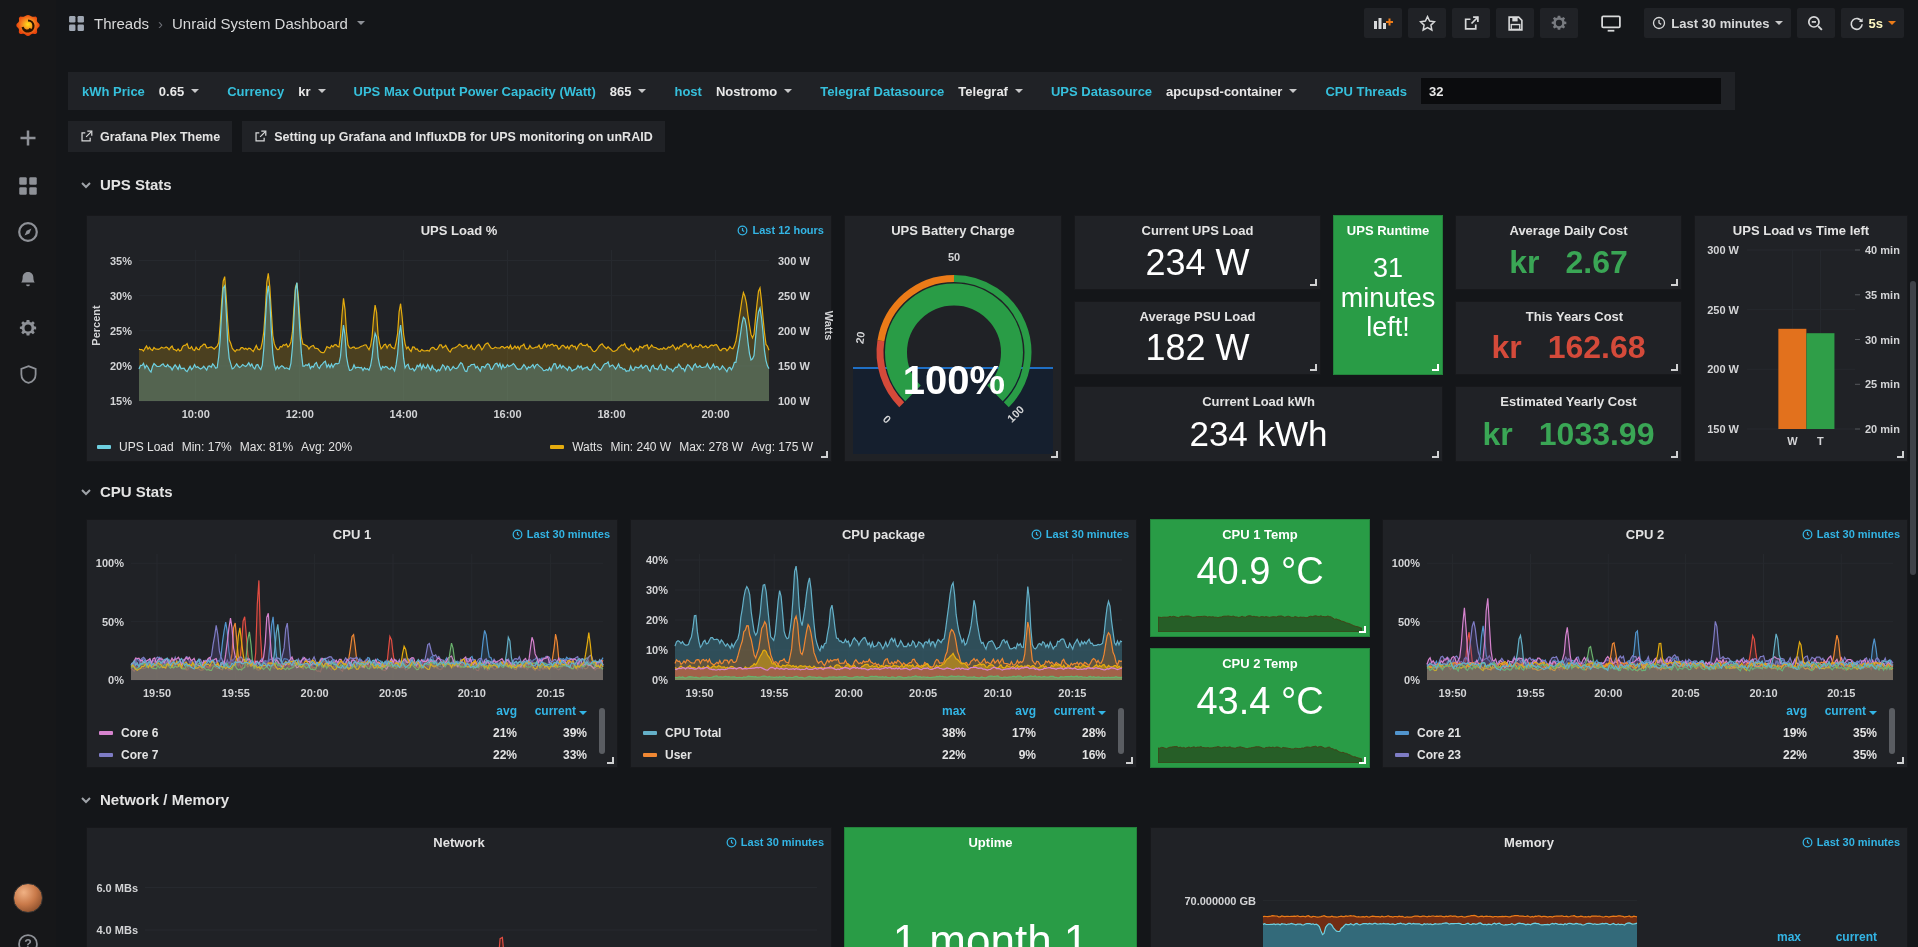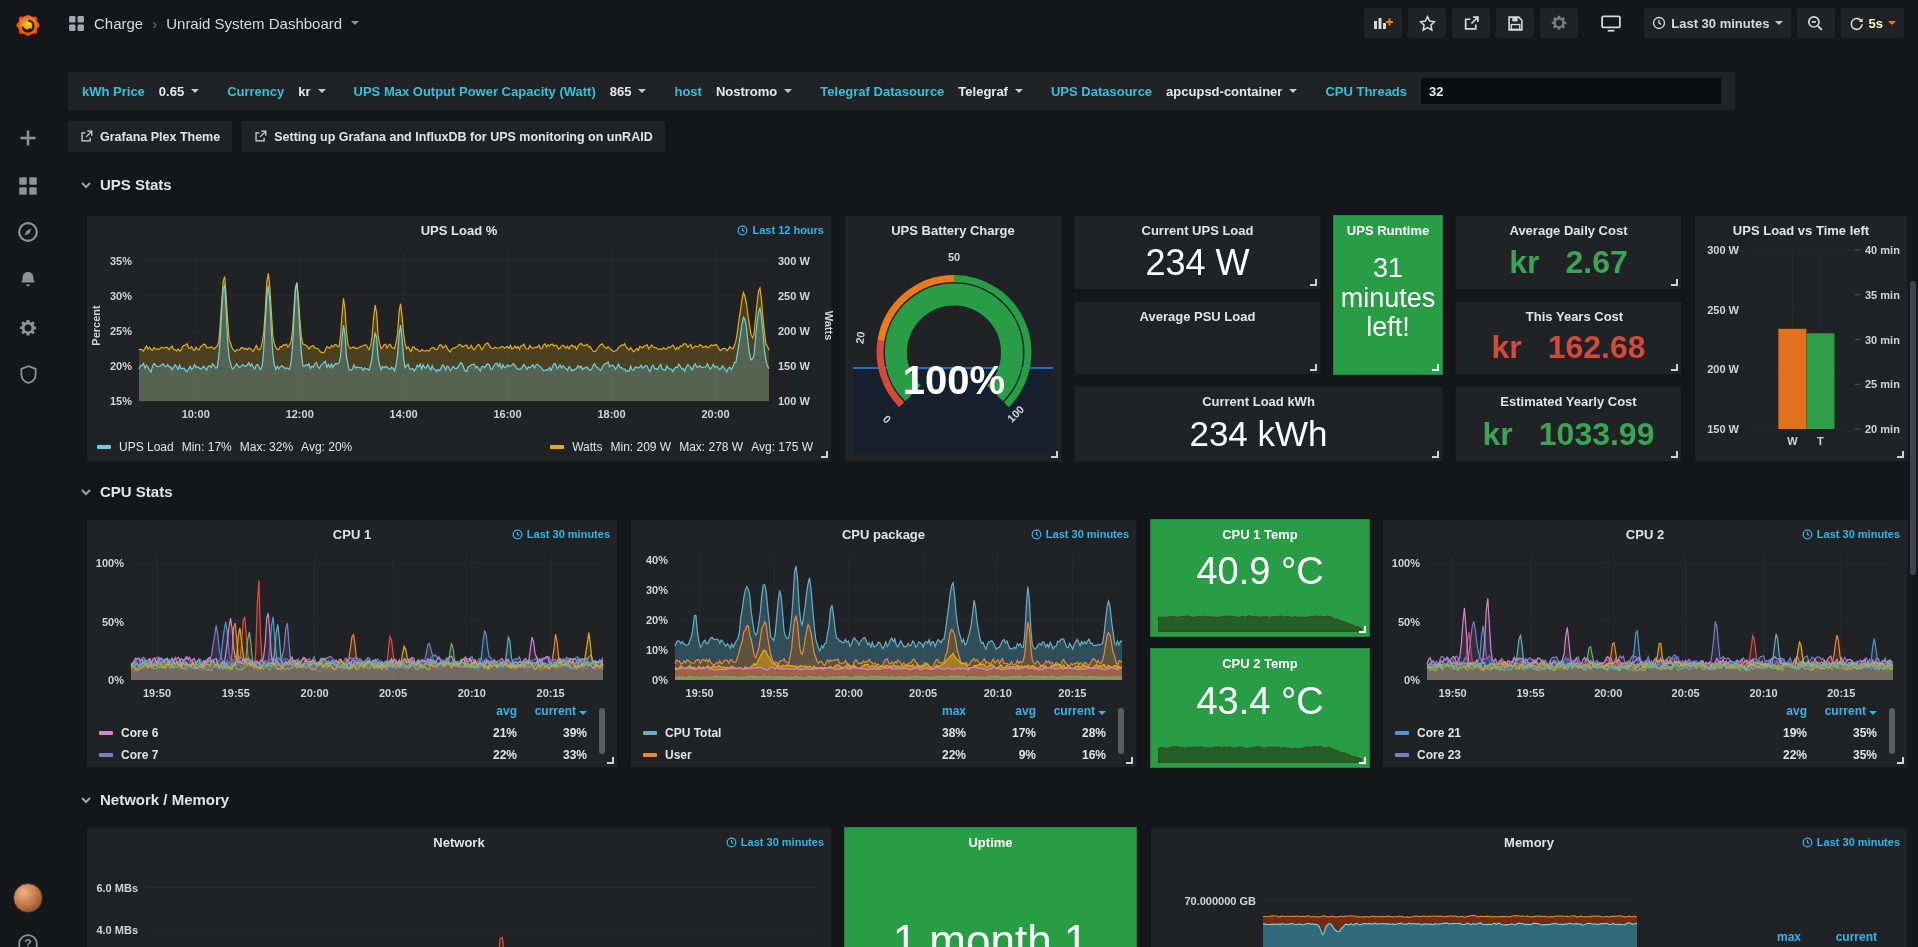--- a/index.html
+++ b/index.html
@@ -118,21 +118,21 @@
 </aside>
 
 <header id="topnav">
   <div id="breadcrumb">
     <svg width="17" height="17" viewBox="0 0 16 16">
         <rect x="1" y="1" width="6" height="6" rx="1.2" fill="#9fa7b3"></rect>
         <rect x="9" y="1" width="6" height="6" rx="1.2" fill="#9fa7b3"></rect>
         <rect x="1" y="9" width="6" height="6" rx="1.2" fill="#9fa7b3"></rect>
         <rect x="9" y="9" width="6" height="6" rx="1.2" fill="#9fa7b3"></rect>
       </svg>
-    <span class="crumb">Charge</span>
+    <span class="crumb">Threads</span>
     <span class="crumb-sep">›</span>
     <span class="crumb">Unraid System Dashboard</span>
     <span class="caret" style="border-top-color:#8e9197"></span>
   </div>
   <div id="toolbar">
     <div class="tbtn">
       <svg width="20" height="16" viewBox="0 0 20 16">
           <rect x="1" y="6" width="3" height="8" fill="#d8d9da"></rect>
           <rect x="5.5" y="3" width="3" height="11" fill="#d8d9da"></rect>
           <rect x="10" y="8" width="3" height="6" fill="#d8d9da"></rect>
@@ -324,27 +324,27 @@
       <path d="M52,185 L52.0,133.1 53.5,133.7 55.0,133.6 56.5,135.1 58.0,132.3 59.5,130.0 61.0,133.1 62.5,131.2 64.0,133.6 65.5,134.4 67.0,131.5 68.5,132.9 70.0,133.1 71.5,133.3 73.1,132.4 74.6,131.3 76.1,132.0 77.6,132.0 79.1,130.9 80.6,131.8 82.1,133.8 83.6,131.5 85.1,130.0 86.6,133.4 88.1,133.7 89.6,134.9 91.1,133.0 92.6,134.9 94.1,134.2 95.6,130.6 97.1,129.3 98.6,129.1 100.1,127.6 101.6,132.0 103.1,132.6 104.6,130.6 106.1,133.7 107.6,134.4 109.1,131.1 110.6,133.2 112.1,133.7 113.6,130.7 115.2,129.7 116.7,128.1 118.2,128.4 119.7,131.8 121.2,131.9 122.7,131.3 124.2,131.0 125.7,131.8 127.2,133.1 128.7,131.5 130.2,130.1 131.7,126.6 133.2,108.6 134.7,85.6 136.2,65.1 137.7,60.6 139.2,81.1 140.7,105.9 142.2,123.8 143.7,127.3 145.2,132.1 146.7,134.0 148.2,135.6 149.7,133.7 151.2,134.0 152.7,133.9 154.2,131.6 155.7,131.5 157.3,133.3 158.8,132.3 160.3,133.7 161.8,132.1 163.3,132.5 164.8,134.1 166.3,135.5 167.8,132.6 169.3,129.4 170.8,133.1 172.3,133.7 173.8,132.6 175.3,126.1 176.8,115.8 178.3,94.4 179.8,66.3 181.3,57.4 182.8,70.9 184.3,95.4 185.8,119.5 187.3,127.7 188.8,131.4 190.3,133.7 191.8,133.5 193.3,130.4 194.8,131.0 196.3,128.7 197.8,129.4 199.4,128.0 200.9,131.0 202.4,129.6 203.9,125.9 205.4,116.2 206.9,92.7 208.4,71.7 209.9,67.0 211.4,81.6 212.9,103.9 214.4,121.2 215.9,128.2 217.4,128.5 218.9,129.4 220.4,130.1 221.9,133.1 223.4,130.9 224.9,130.0 226.4,129.4 227.9,132.2 229.4,132.3 230.9,132.8 232.4,134.7 233.9,136.2 235.4,136.6 236.9,136.7 238.4,134.0 239.9,130.5 241.5,131.4 243.0,132.2 244.5,129.5 246.0,130.9 247.5,128.9 249.0,128.6 250.5,130.4 252.0,130.9 253.5,120.2 255.0,99.0 256.5,82.3 258.0,93.3 259.5,116.3 261.0,128.8 262.5,131.8 264.0,132.4 265.5,131.3 267.0,130.9 268.5,132.6 270.0,132.2 271.5,132.0 273.0,131.0 274.5,130.3 276.0,129.7 277.5,129.0 279.0,128.8 280.5,131.5 282.0,133.7 283.6,129.7 285.1,120.5 286.6,101.8 288.1,89.0 289.6,96.7 291.1,119.4 292.6,127.6 294.1,132.8 295.6,131.2 297.1,128.8 298.6,128.3 300.1,132.1 301.6,129.1 303.1,128.3 304.6,131.3 306.1,132.0 307.6,132.7 309.1,126.3 310.6,117.5 312.1,95.9 313.6,87.7 315.1,100.7 316.6,118.3 318.1,127.8 319.6,132.8 321.1,130.8 322.6,133.7 324.1,135.5 325.7,131.0 327.2,131.1 328.7,133.4 330.2,133.0 331.7,135.1 333.2,135.5 334.7,133.5 336.2,134.6 337.7,135.0 339.2,134.7 340.7,134.3 342.2,135.2 343.7,132.6 345.2,131.4 346.7,131.6 348.2,133.4 349.7,133.6 351.2,131.6 352.7,128.9 354.2,128.9 355.7,131.8 357.2,130.8 358.7,129.3 360.2,132.1 361.7,134.6 363.2,136.0 364.7,133.1 366.2,132.0 367.8,131.8 369.3,131.1 370.8,129.9 372.3,128.3 373.8,129.1 375.3,130.9 376.8,130.2 378.3,129.3 379.8,129.2 381.3,132.5 382.8,132.0 384.3,129.3 385.8,132.8 387.3,133.8 388.8,131.7 390.3,129.5 391.8,128.3 393.3,130.6 394.8,133.8 396.3,131.8 397.8,128.9 399.3,127.6 400.8,126.9 402.3,129.4 403.8,131.8 405.3,132.7 406.8,132.3 408.3,131.1 409.9,132.0 411.4,132.0 412.9,132.1 414.4,130.5 415.9,130.6 417.4,132.3 418.9,131.3 420.4,130.6 421.9,132.4 423.4,129.2 424.9,133.0 426.4,132.0 427.9,130.1 429.4,132.3 430.9,130.3 432.4,133.3 433.9,130.0 435.4,129.6 436.9,128.0 438.4,132.1 439.9,133.2 441.4,132.7 442.9,129.4 444.4,131.8 445.9,132.4 447.4,131.8 448.9,131.1 450.4,131.2 452.0,129.2 453.5,132.6 455.0,132.4 456.5,129.2 458.0,127.7 459.5,131.0 461.0,128.8 462.5,129.7 464.0,128.5 465.5,128.2 467.0,130.2 468.5,129.1 470.0,129.7 471.5,133.1 473.0,132.2 474.5,130.0 476.0,129.3 477.5,130.5 479.0,132.3 480.5,130.2 482.0,133.0 483.5,129.9 485.0,129.0 486.5,130.7 488.0,130.2 489.5,133.4 491.0,130.4 492.5,128.2 494.1,127.3 495.6,129.4 497.1,129.3 498.6,129.6 500.1,128.2 501.6,130.8 503.1,130.7 504.6,133.1 506.1,135.2 507.6,135.7 509.1,134.6 510.6,132.5 512.1,130.1 513.6,128.7 515.1,127.8 516.6,129.9 518.1,131.5 519.6,132.7 521.1,130.7 522.6,132.3 524.1,133.5 525.6,135.2 527.1,135.4 528.6,134.7 530.1,133.8 531.6,131.5 533.1,130.4 534.6,129.0 536.2,129.3 537.7,127.7 539.2,131.2 540.7,132.5 542.2,133.9 543.7,131.7 545.2,134.0 546.7,135.8 548.2,134.2 549.7,132.4 551.2,134.4 552.7,130.3 554.2,131.1 555.7,131.9 557.2,129.8 558.7,129.6 560.2,128.8 561.7,132.8 563.2,131.1 564.7,129.1 566.2,131.0 567.7,131.4 569.2,131.7 570.7,132.9 572.2,133.5 573.7,132.6 575.2,133.3 576.7,131.6 578.3,133.2 579.8,132.9 581.3,131.0 582.8,131.6 584.3,130.6 585.8,128.9 587.3,131.3 588.8,133.9 590.3,131.2 591.8,133.0 593.3,129.9 594.8,130.4 596.3,128.3 597.8,127.7 599.3,128.3 600.8,131.0 602.3,129.8 603.8,128.3 605.3,132.5 606.8,131.6 608.3,129.9 609.8,130.5 611.3,130.8 612.8,128.5 614.3,129.5 615.8,131.5 617.3,130.9 618.8,129.8 620.4,131.7 621.9,131.2 623.4,129.6 624.9,128.9 626.4,129.7 627.9,128.9 629.4,128.6 630.9,130.6 632.4,133.8 633.9,134.7 635.4,132.8 636.9,132.4 638.4,132.5 639.9,134.7 641.4,133.1 642.9,130.6 644.4,132.3 645.9,132.7 647.4,129.6 648.9,124.9 650.4,116.2 651.9,104.4 653.4,94.3 654.9,84.2 656.4,76.6 657.9,80.3 659.4,87.0 660.9,98.8 662.5,109.4 664.0,118.4 665.5,122.0 667.0,118.1 668.5,102.6 670.0,87.9 671.5,75.2 673.0,72.0 674.5,84.6 676.0,101.7 677.5,116.9 679.0,128.4 680.5,130.2 682.0,134.3 682,185 Z" fill="#e5ac0e" opacity="0.22" stroke="none"></path>
       <polyline points="52.0,133.1 53.5,133.7 55.0,133.6 56.5,135.1 58.0,132.3 59.5,130.0 61.0,133.1 62.5,131.2 64.0,133.6 65.5,134.4 67.0,131.5 68.5,132.9 70.0,133.1 71.5,133.3 73.1,132.4 74.6,131.3 76.1,132.0 77.6,132.0 79.1,130.9 80.6,131.8 82.1,133.8 83.6,131.5 85.1,130.0 86.6,133.4 88.1,133.7 89.6,134.9 91.1,133.0 92.6,134.9 94.1,134.2 95.6,130.6 97.1,129.3 98.6,129.1 100.1,127.6 101.6,132.0 103.1,132.6 104.6,130.6 106.1,133.7 107.6,134.4 109.1,131.1 110.6,133.2 112.1,133.7 113.6,130.7 115.2,129.7 116.7,128.1 118.2,128.4 119.7,131.8 121.2,131.9 122.7,131.3 124.2,131.0 125.7,131.8 127.2,133.1 128.7,131.5 130.2,130.1 131.7,126.6 133.2,108.6 134.7,85.6 136.2,65.1 137.7,60.6 139.2,81.1 140.7,105.9 142.2,123.8 143.7,127.3 145.2,132.1 146.7,134.0 148.2,135.6 149.7,133.7 151.2,134.0 152.7,133.9 154.2,131.6 155.7,131.5 157.3,133.3 158.8,132.3 160.3,133.7 161.8,132.1 163.3,132.5 164.8,134.1 166.3,135.5 167.8,132.6 169.3,129.4 170.8,133.1 172.3,133.7 173.8,132.6 175.3,126.1 176.8,115.8 178.3,94.4 179.8,66.3 181.3,57.4 182.8,70.9 184.3,95.4 185.8,119.5 187.3,127.7 188.8,131.4 190.3,133.7 191.8,133.5 193.3,130.4 194.8,131.0 196.3,128.7 197.8,129.4 199.4,128.0 200.9,131.0 202.4,129.6 203.9,125.9 205.4,116.2 206.9,92.7 208.4,71.7 209.9,67.0 211.4,81.6 212.9,103.9 214.4,121.2 215.9,128.2 217.4,128.5 218.9,129.4 220.4,130.1 221.9,133.1 223.4,130.9 224.9,130.0 226.4,129.4 227.9,132.2 229.4,132.3 230.9,132.8 232.4,134.7 233.9,136.2 235.4,136.6 236.9,136.7 238.4,134.0 239.9,130.5 241.5,131.4 243.0,132.2 244.5,129.5 246.0,130.9 247.5,128.9 249.0,128.6 250.5,130.4 252.0,130.9 253.5,120.2 255.0,99.0 256.5,82.3 258.0,93.3 259.5,116.3 261.0,128.8 262.5,131.8 264.0,132.4 265.5,131.3 267.0,130.9 268.5,132.6 270.0,132.2 271.5,132.0 273.0,131.0 274.5,130.3 276.0,129.7 277.5,129.0 279.0,128.8 280.5,131.5 282.0,133.7 283.6,129.7 285.1,120.5 286.6,101.8 288.1,89.0 289.6,96.7 291.1,119.4 292.6,127.6 294.1,132.8 295.6,131.2 297.1,128.8 298.6,128.3 300.1,132.1 301.6,129.1 303.1,128.3 304.6,131.3 306.1,132.0 307.6,132.7 309.1,126.3 310.6,117.5 312.1,95.9 313.6,87.7 315.1,100.7 316.6,118.3 318.1,127.8 319.6,132.8 321.1,130.8 322.6,133.7 324.1,135.5 325.7,131.0 327.2,131.1 328.7,133.4 330.2,133.0 331.7,135.1 333.2,135.5 334.7,133.5 336.2,134.6 337.7,135.0 339.2,134.7 340.7,134.3 342.2,135.2 343.7,132.6 345.2,131.4 346.7,131.6 348.2,133.4 349.7,133.6 351.2,131.6 352.7,128.9 354.2,128.9 355.7,131.8 357.2,130.8 358.7,129.3 360.2,132.1 361.7,134.6 363.2,136.0 364.7,133.1 366.2,132.0 367.8,131.8 369.3,131.1 370.8,129.9 372.3,128.3 373.8,129.1 375.3,130.9 376.8,130.2 378.3,129.3 379.8,129.2 381.3,132.5 382.8,132.0 384.3,129.3 385.8,132.8 387.3,133.8 388.8,131.7 390.3,129.5 391.8,128.3 393.3,130.6 394.8,133.8 396.3,131.8 397.8,128.9 399.3,127.6 400.8,126.9 402.3,129.4 403.8,131.8 405.3,132.7 406.8,132.3 408.3,131.1 409.9,132.0 411.4,132.0 412.9,132.1 414.4,130.5 415.9,130.6 417.4,132.3 418.9,131.3 420.4,130.6 421.9,132.4 423.4,129.2 424.9,133.0 426.4,132.0 427.9,130.1 429.4,132.3 430.9,130.3 432.4,133.3 433.9,130.0 435.4,129.6 436.9,128.0 438.4,132.1 439.9,133.2 441.4,132.7 442.9,129.4 444.4,131.8 445.9,132.4 447.4,131.8 448.9,131.1 450.4,131.2 452.0,129.2 453.5,132.6 455.0,132.4 456.5,129.2 458.0,127.7 459.5,131.0 461.0,128.8 462.5,129.7 464.0,128.5 465.5,128.2 467.0,130.2 468.5,129.1 470.0,129.7 471.5,133.1 473.0,132.2 474.5,130.0 476.0,129.3 477.5,130.5 479.0,132.3 480.5,130.2 482.0,133.0 483.5,129.9 485.0,129.0 486.5,130.7 488.0,130.2 489.5,133.4 491.0,130.4 492.5,128.2 494.1,127.3 495.6,129.4 497.1,129.3 498.6,129.6 500.1,128.2 501.6,130.8 503.1,130.7 504.6,133.1 506.1,135.2 507.6,135.7 509.1,134.6 510.6,132.5 512.1,130.1 513.6,128.7 515.1,127.8 516.6,129.9 518.1,131.5 519.6,132.7 521.1,130.7 522.6,132.3 524.1,133.5 525.6,135.2 527.1,135.4 528.6,134.7 530.1,133.8 531.6,131.5 533.1,130.4 534.6,129.0 536.2,129.3 537.7,127.7 539.2,131.2 540.7,132.5 542.2,133.9 543.7,131.7 545.2,134.0 546.7,135.8 548.2,134.2 549.7,132.4 551.2,134.4 552.7,130.3 554.2,131.1 555.7,131.9 557.2,129.8 558.7,129.6 560.2,128.8 561.7,132.8 563.2,131.1 564.7,129.1 566.2,131.0 567.7,131.4 569.2,131.7 570.7,132.9 572.2,133.5 573.7,132.6 575.2,133.3 576.7,131.6 578.3,133.2 579.8,132.9 581.3,131.0 582.8,131.6 584.3,130.6 585.8,128.9 587.3,131.3 588.8,133.9 590.3,131.2 591.8,133.0 593.3,129.9 594.8,130.4 596.3,128.3 597.8,127.7 599.3,128.3 600.8,131.0 602.3,129.8 603.8,128.3 605.3,132.5 606.8,131.6 608.3,129.9 609.8,130.5 611.3,130.8 612.8,128.5 614.3,129.5 615.8,131.5 617.3,130.9 618.8,129.8 620.4,131.7 621.9,131.2 623.4,129.6 624.9,128.9 626.4,129.7 627.9,128.9 629.4,128.6 630.9,130.6 632.4,133.8 633.9,134.7 635.4,132.8 636.9,132.4 638.4,132.5 639.9,134.7 641.4,133.1 642.9,130.6 644.4,132.3 645.9,132.7 647.4,129.6 648.9,124.9 650.4,116.2 651.9,104.4 653.4,94.3 654.9,84.2 656.4,76.6 657.9,80.3 659.4,87.0 660.9,98.8 662.5,109.4 664.0,118.4 665.5,122.0 667.0,118.1 668.5,102.6 670.0,87.9 671.5,75.2 673.0,72.0 674.5,84.6 676.0,101.7 677.5,116.9 679.0,128.4 680.5,130.2 682.0,134.3" fill="none" stroke="#e5ac0e" stroke-width="1.2"></polyline>
       <path d="M52,185 L52.0,153.1 53.5,149.4 55.0,149.5 56.5,147.3 58.0,152.2 59.5,149.3 61.0,151.2 62.5,154.3 64.0,156.0 65.5,150.5 67.0,147.6 68.5,149.0 70.0,150.4 71.5,150.5 73.1,150.1 74.6,148.7 76.1,147.9 77.6,150.0 79.1,150.8 80.6,148.6 82.1,150.7 83.6,151.1 85.1,154.0 86.6,151.1 88.1,148.8 89.6,150.9 91.1,153.3 92.6,149.1 94.1,152.7 95.6,152.4 97.1,152.2 98.6,154.5 100.1,155.7 101.6,152.9 103.1,150.3 104.6,153.6 106.1,151.8 107.6,148.6 109.1,151.5 110.6,150.7 112.1,152.0 113.6,153.0 115.2,152.1 116.7,150.3 118.2,152.1 119.7,154.1 121.2,150.2 122.7,149.8 124.2,151.3 125.7,147.9 127.2,149.5 128.7,152.2 130.2,151.6 131.7,140.8 133.2,123.2 134.7,95.1 136.2,72.2 137.7,69.9 139.2,94.9 140.7,126.6 142.2,142.3 143.7,147.7 145.2,152.8 146.7,152.0 148.2,150.0 149.7,147.9 151.2,150.3 152.7,151.4 154.2,150.4 155.7,148.5 157.3,149.7 158.8,150.6 160.3,148.9 161.8,146.8 163.3,150.0 164.8,147.9 166.3,151.5 167.8,152.9 169.3,149.1 170.8,148.6 172.3,151.7 173.8,153.5 175.3,149.1 176.8,132.4 178.3,105.9 179.8,80.9 181.3,69.7 182.8,83.6 184.3,113.7 185.8,137.5 187.3,148.8 188.8,153.4 190.3,150.2 191.8,152.8 193.3,150.9 194.8,149.7 196.3,150.8 197.8,152.6 199.4,151.8 200.9,152.5 202.4,153.4 203.9,147.3 205.4,131.7 206.9,102.9 208.4,74.0 209.9,66.5 211.4,89.0 212.9,116.6 214.4,137.4 215.9,150.2 217.4,150.2 218.9,148.7 220.4,149.5 221.9,147.8 223.4,152.5 224.9,150.2 226.4,151.1 227.9,147.8 229.4,146.5 230.9,150.8 232.4,152.5 233.9,149.5 235.4,148.2 236.9,146.2 238.4,145.3 239.9,151.3 241.5,148.6 243.0,151.6 244.5,148.1 246.0,151.4 247.5,148.4 249.0,147.4 250.5,147.9 252.0,147.2 253.5,140.4 255.0,122.9 256.5,109.1 258.0,119.2 259.5,140.6 261.0,148.8 262.5,154.4 264.0,154.2 265.5,152.9 267.0,148.8 268.5,152.1 270.0,151.3 271.5,151.3 273.0,151.9 274.5,151.4 276.0,154.4 277.5,151.8 279.0,153.4 280.5,152.8 282.0,154.2 283.6,149.6 285.1,140.8 286.6,126.3 288.1,117.3 289.6,121.1 291.1,141.3 292.6,149.1 294.1,153.7 295.6,150.4 297.1,151.7 298.6,150.5 300.1,151.1 301.6,152.8 303.1,153.2 304.6,151.1 306.1,152.5 307.6,155.0 309.1,148.7 310.6,138.0 312.1,119.2 313.6,109.1 315.1,122.8 316.6,142.2 318.1,151.8 319.6,149.3 321.1,148.2 322.6,152.9 324.1,153.4 325.7,152.3 327.2,154.9 328.7,153.1 330.2,149.4 331.7,150.8 333.2,148.1 334.7,153.0 336.2,148.8 337.7,151.7 339.2,152.0 340.7,148.6 342.2,151.6 343.7,154.0 345.2,149.7 346.7,152.9 348.2,153.4 349.7,155.7 351.2,153.4 352.7,154.7 354.2,151.9 355.7,148.7 357.2,150.3 358.7,153.8 360.2,150.1 361.7,151.0 363.2,154.5 364.7,152.9 366.2,150.5 367.8,152.3 369.3,152.6 370.8,151.5 372.3,148.9 373.8,146.7 375.3,147.9 376.8,152.1 378.3,155.2 379.8,155.5 381.3,150.6 382.8,150.3 384.3,148.6 385.8,148.5 387.3,148.1 388.8,151.9 390.3,150.5 391.8,152.8 393.3,155.2 394.8,150.6 396.3,150.5 397.8,151.8 399.3,149.0 400.8,147.8 402.3,148.9 403.8,153.4 405.3,153.1 406.8,150.0 408.3,147.7 409.9,147.3 411.4,150.6 412.9,147.6 414.4,152.7 415.9,148.8 417.4,151.7 418.9,151.3 420.4,148.7 421.9,150.5 423.4,149.8 424.9,148.9 426.4,147.6 427.9,149.4 429.4,151.9 430.9,153.3 432.4,153.2 433.9,153.1 435.4,150.8 436.9,148.6 438.4,150.5 439.9,153.5 441.4,150.9 442.9,151.7 444.4,150.4 445.9,148.7 447.4,152.1 448.9,149.1 450.4,148.2 452.0,149.9 453.5,151.1 455.0,152.3 456.5,154.7 458.0,154.5 459.5,153.4 461.0,154.3 462.5,151.6 464.0,154.5 465.5,150.7 467.0,147.7 468.5,147.9 470.0,152.6 471.5,151.3 473.0,148.7 474.5,152.1 476.0,149.8 477.5,151.4 479.0,152.4 480.5,154.3 482.0,150.8 483.5,152.0 485.0,155.0 486.5,153.9 488.0,153.4 489.5,152.5 491.0,149.6 492.5,151.7 494.1,150.1 495.6,153.6 497.1,152.1 498.6,151.9 500.1,150.9 501.6,153.2 503.1,154.2 504.6,153.3 506.1,149.6 507.6,147.8 509.1,150.8 510.6,151.5 512.1,153.6 513.6,154.3 515.1,151.7 516.6,149.1 518.1,147.6 519.6,147.4 521.1,145.9 522.6,150.8 524.1,149.7 525.6,148.9 527.1,150.9 528.6,153.2 530.1,150.7 531.6,147.9 533.1,151.7 534.6,151.6 536.2,153.3 537.7,153.0 539.2,155.4 540.7,154.8 542.2,154.9 543.7,150.1 545.2,153.9 546.7,154.2 548.2,151.0 549.7,151.3 551.2,152.1 552.7,151.0 554.2,149.2 555.7,152.3 557.2,151.0 558.7,149.5 560.2,150.2 561.7,153.9 563.2,155.3 564.7,150.5 566.2,149.3 567.7,152.7 569.2,152.7 570.7,153.6 572.2,150.2 573.7,148.4 575.2,153.0 576.7,153.9 578.3,154.2 579.8,149.8 581.3,152.1 582.8,153.0 584.3,153.1 585.8,155.5 587.3,152.8 588.8,151.2 590.3,151.4 591.8,148.1 593.3,150.3 594.8,152.8 596.3,152.5 597.8,155.3 599.3,151.0 600.8,148.6 602.3,149.9 603.8,151.9 605.3,154.0 606.8,149.6 608.3,147.8 609.8,151.1 611.3,151.2 612.8,149.7 614.3,151.5 615.8,151.5 617.3,151.0 618.8,151.0 620.4,147.7 621.9,151.2 623.4,153.1 624.9,151.0 626.4,148.1 627.9,151.7 629.4,150.4 630.9,150.9 632.4,153.7 633.9,152.8 635.4,149.8 636.9,151.6 638.4,153.5 639.9,155.8 641.4,152.1 642.9,151.2 644.4,153.7 645.9,151.1 647.4,146.3 648.9,146.3 650.4,137.1 651.9,128.8 653.4,118.8 654.9,108.0 656.4,101.2 657.9,103.0 659.4,110.7 660.9,125.6 662.5,137.6 664.0,144.0 665.5,142.8 667.0,139.6 668.5,122.6 670.0,106.8 671.5,96.0 673.0,92.0 674.5,101.9 676.0,116.8 677.5,134.7 679.0,144.6 680.5,150.1 682.0,152.6 682,185 Z" fill="#6ed0e0" opacity="0.25" stroke="none"></path>
       <polyline points="52.0,153.1 53.5,149.4 55.0,149.5 56.5,147.3 58.0,152.2 59.5,149.3 61.0,151.2 62.5,154.3 64.0,156.0 65.5,150.5 67.0,147.6 68.5,149.0 70.0,150.4 71.5,150.5 73.1,150.1 74.6,148.7 76.1,147.9 77.6,150.0 79.1,150.8 80.6,148.6 82.1,150.7 83.6,151.1 85.1,154.0 86.6,151.1 88.1,148.8 89.6,150.9 91.1,153.3 92.6,149.1 94.1,152.7 95.6,152.4 97.1,152.2 98.6,154.5 100.1,155.7 101.6,152.9 103.1,150.3 104.6,153.6 106.1,151.8 107.6,148.6 109.1,151.5 110.6,150.7 112.1,152.0 113.6,153.0 115.2,152.1 116.7,150.3 118.2,152.1 119.7,154.1 121.2,150.2 122.7,149.8 124.2,151.3 125.7,147.9 127.2,149.5 128.7,152.2 130.2,151.6 131.7,140.8 133.2,123.2 134.7,95.1 136.2,72.2 137.7,69.9 139.2,94.9 140.7,126.6 142.2,142.3 143.7,147.7 145.2,152.8 146.7,152.0 148.2,150.0 149.7,147.9 151.2,150.3 152.7,151.4 154.2,150.4 155.7,148.5 157.3,149.7 158.8,150.6 160.3,148.9 161.8,146.8 163.3,150.0 164.8,147.9 166.3,151.5 167.8,152.9 169.3,149.1 170.8,148.6 172.3,151.7 173.8,153.5 175.3,149.1 176.8,132.4 178.3,105.9 179.8,80.9 181.3,69.7 182.8,83.6 184.3,113.7 185.8,137.5 187.3,148.8 188.8,153.4 190.3,150.2 191.8,152.8 193.3,150.9 194.8,149.7 196.3,150.8 197.8,152.6 199.4,151.8 200.9,152.5 202.4,153.4 203.9,147.3 205.4,131.7 206.9,102.9 208.4,74.0 209.9,66.5 211.4,89.0 212.9,116.6 214.4,137.4 215.9,150.2 217.4,150.2 218.9,148.7 220.4,149.5 221.9,147.8 223.4,152.5 224.9,150.2 226.4,151.1 227.9,147.8 229.4,146.5 230.9,150.8 232.4,152.5 233.9,149.5 235.4,148.2 236.9,146.2 238.4,145.3 239.9,151.3 241.5,148.6 243.0,151.6 244.5,148.1 246.0,151.4 247.5,148.4 249.0,147.4 250.5,147.9 252.0,147.2 253.5,140.4 255.0,122.9 256.5,109.1 258.0,119.2 259.5,140.6 261.0,148.8 262.5,154.4 264.0,154.2 265.5,152.9 267.0,148.8 268.5,152.1 270.0,151.3 271.5,151.3 273.0,151.9 274.5,151.4 276.0,154.4 277.5,151.8 279.0,153.4 280.5,152.8 282.0,154.2 283.6,149.6 285.1,140.8 286.6,126.3 288.1,117.3 289.6,121.1 291.1,141.3 292.6,149.1 294.1,153.7 295.6,150.4 297.1,151.7 298.6,150.5 300.1,151.1 301.6,152.8 303.1,153.2 304.6,151.1 306.1,152.5 307.6,155.0 309.1,148.7 310.6,138.0 312.1,119.2 313.6,109.1 315.1,122.8 316.6,142.2 318.1,151.8 319.6,149.3 321.1,148.2 322.6,152.9 324.1,153.4 325.7,152.3 327.2,154.9 328.7,153.1 330.2,149.4 331.7,150.8 333.2,148.1 334.7,153.0 336.2,148.8 337.7,151.7 339.2,152.0 340.7,148.6 342.2,151.6 343.7,154.0 345.2,149.7 346.7,152.9 348.2,153.4 349.7,155.7 351.2,153.4 352.7,154.7 354.2,151.9 355.7,148.7 357.2,150.3 358.7,153.8 360.2,150.1 361.7,151.0 363.2,154.5 364.7,152.9 366.2,150.5 367.8,152.3 369.3,152.6 370.8,151.5 372.3,148.9 373.8,146.7 375.3,147.9 376.8,152.1 378.3,155.2 379.8,155.5 381.3,150.6 382.8,150.3 384.3,148.6 385.8,148.5 387.3,148.1 388.8,151.9 390.3,150.5 391.8,152.8 393.3,155.2 394.8,150.6 396.3,150.5 397.8,151.8 399.3,149.0 400.8,147.8 402.3,148.9 403.8,153.4 405.3,153.1 406.8,150.0 408.3,147.7 409.9,147.3 411.4,150.6 412.9,147.6 414.4,152.7 415.9,148.8 417.4,151.7 418.9,151.3 420.4,148.7 421.9,150.5 423.4,149.8 424.9,148.9 426.4,147.6 427.9,149.4 429.4,151.9 430.9,153.3 432.4,153.2 433.9,153.1 435.4,150.8 436.9,148.6 438.4,150.5 439.9,153.5 441.4,150.9 442.9,151.7 444.4,150.4 445.9,148.7 447.4,152.1 448.9,149.1 450.4,148.2 452.0,149.9 453.5,151.1 455.0,152.3 456.5,154.7 458.0,154.5 459.5,153.4 461.0,154.3 462.5,151.6 464.0,154.5 465.5,150.7 467.0,147.7 468.5,147.9 470.0,152.6 471.5,151.3 473.0,148.7 474.5,152.1 476.0,149.8 477.5,151.4 479.0,152.4 480.5,154.3 482.0,150.8 483.5,152.0 485.0,155.0 486.5,153.9 488.0,153.4 489.5,152.5 491.0,149.6 492.5,151.7 494.1,150.1 495.6,153.6 497.1,152.1 498.6,151.9 500.1,150.9 501.6,153.2 503.1,154.2 504.6,153.3 506.1,149.6 507.6,147.8 509.1,150.8 510.6,151.5 512.1,153.6 513.6,154.3 515.1,151.7 516.6,149.1 518.1,147.6 519.6,147.4 521.1,145.9 522.6,150.8 524.1,149.7 525.6,148.9 527.1,150.9 528.6,153.2 530.1,150.7 531.6,147.9 533.1,151.7 534.6,151.6 536.2,153.3 537.7,153.0 539.2,155.4 540.7,154.8 542.2,154.9 543.7,150.1 545.2,153.9 546.7,154.2 548.2,151.0 549.7,151.3 551.2,152.1 552.7,151.0 554.2,149.2 555.7,152.3 557.2,151.0 558.7,149.5 560.2,150.2 561.7,153.9 563.2,155.3 564.7,150.5 566.2,149.3 567.7,152.7 569.2,152.7 570.7,153.6 572.2,150.2 573.7,148.4 575.2,153.0 576.7,153.9 578.3,154.2 579.8,149.8 581.3,152.1 582.8,153.0 584.3,153.1 585.8,155.5 587.3,152.8 588.8,151.2 590.3,151.4 591.8,148.1 593.3,150.3 594.8,152.8 596.3,152.5 597.8,155.3 599.3,151.0 600.8,148.6 602.3,149.9 603.8,151.9 605.3,154.0 606.8,149.6 608.3,147.8 609.8,151.1 611.3,151.2 612.8,149.7 614.3,151.5 615.8,151.5 617.3,151.0 618.8,151.0 620.4,147.7 621.9,151.2 623.4,153.1 624.9,151.0 626.4,148.1 627.9,151.7 629.4,150.4 630.9,150.9 632.4,153.7 633.9,152.8 635.4,149.8 636.9,151.6 638.4,153.5 639.9,155.8 641.4,152.1 642.9,151.2 644.4,153.7 645.9,151.1 647.4,146.3 648.9,146.3 650.4,137.1 651.9,128.8 653.4,118.8 654.9,108.0 656.4,101.2 657.9,103.0 659.4,110.7 660.9,125.6 662.5,137.6 664.0,144.0 665.5,142.8 667.0,139.6 668.5,122.6 670.0,106.8 671.5,96.0 673.0,92.0 674.5,101.9 676.0,116.8 677.5,134.7 679.0,144.6 680.5,150.1 682.0,152.6" fill="none" stroke="#6ed0e0" stroke-width="1.2"></polyline>
     </svg>
   <div class="ups-legend">
     <span class="ul-item">
       <span class="swatch" style="background: rgb(110, 208, 224);"></span>
       <span>UPS Load</span>
       <span>Min: 17%</span>
-      <span>Max: 32%</span>
+      <span>Max: 81%</span>
       <span>Avg: 20%</span>
     </span>
     <span class="ul-item">
       <span class="swatch" style="background: rgb(229, 172, 14);"></span>
       <span>Watts</span>
-      <span>Min: 209 W</span>
+      <span>Min: 240 W</span>
       <span>Max: 278 W</span>
       <span>Avg: 175 W</span>
     </span>
   </div>
   <div class="resize"></div>
 </div>
 
 <div class="panel" style="left:844px;top:215px;width:218px;height:247px">
   <div class="ptitle" style="left:10px;right:10px">UPS Battery Charge</div>
   <div class="gauge-floor"></div>
@@ -363,20 +363,21 @@
 </div>
 
 <div class="panel" style="left:1074px;top:215px;width:247px;height:75px">
   <div class="ptitle" style="left:10px;right:10px">Current UPS Load</div>
   <div class="statval" style="top:26px;font-size:36px">234 W</div>
   <div class="resize"></div>
 </div>
 
 <div class="panel" style="left:1074px;top:301px;width:247px;height:74px">
   <div class="ptitle" style="left:10px;right:10px">Average PSU Load</div>
+  <div class="statval" style="top:25px;font-size:36px">182 W</div>
   <div class="resize"></div>
 </div>
 
 <div class="panel green" style="left:1333px;top:215px;width:110px;height:160px">
   <div class="ptitle" style="left:4px;right:4px">UPS Runtime</div>
   <div class="statval" style="top:38px;font-size:27px;line-height:1.1;padding:0 2px">31 minutes left!</div>
   <div class="resize" style="border-color:#fff"></div>
 </div>
 
 <div class="panel" style="left:1074px;top:386px;width:369px;height:76px">

